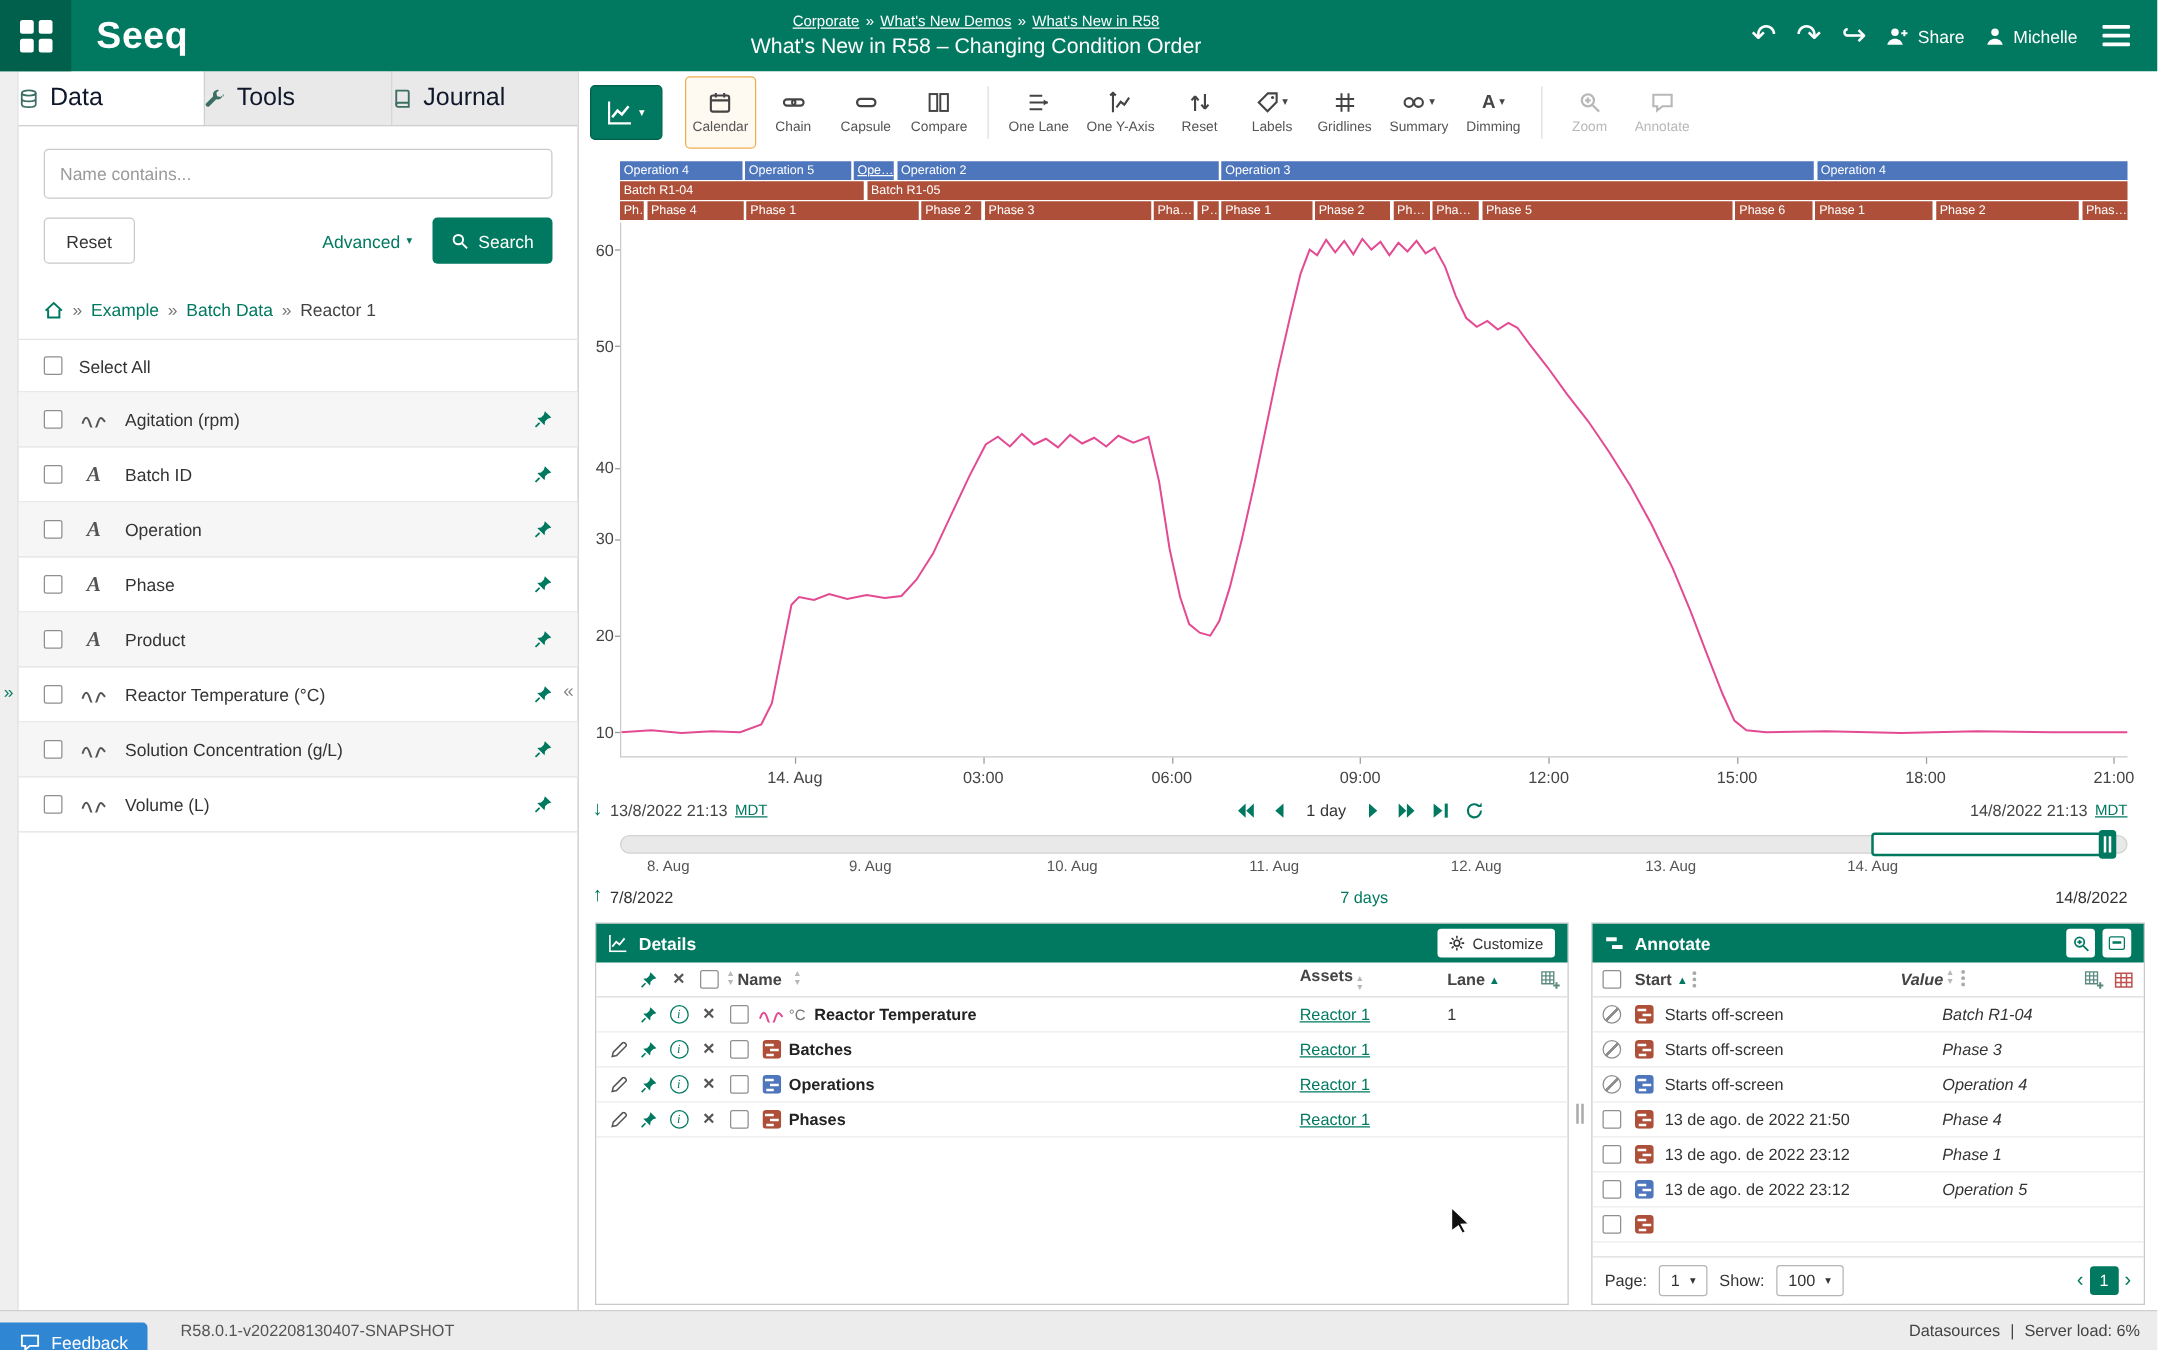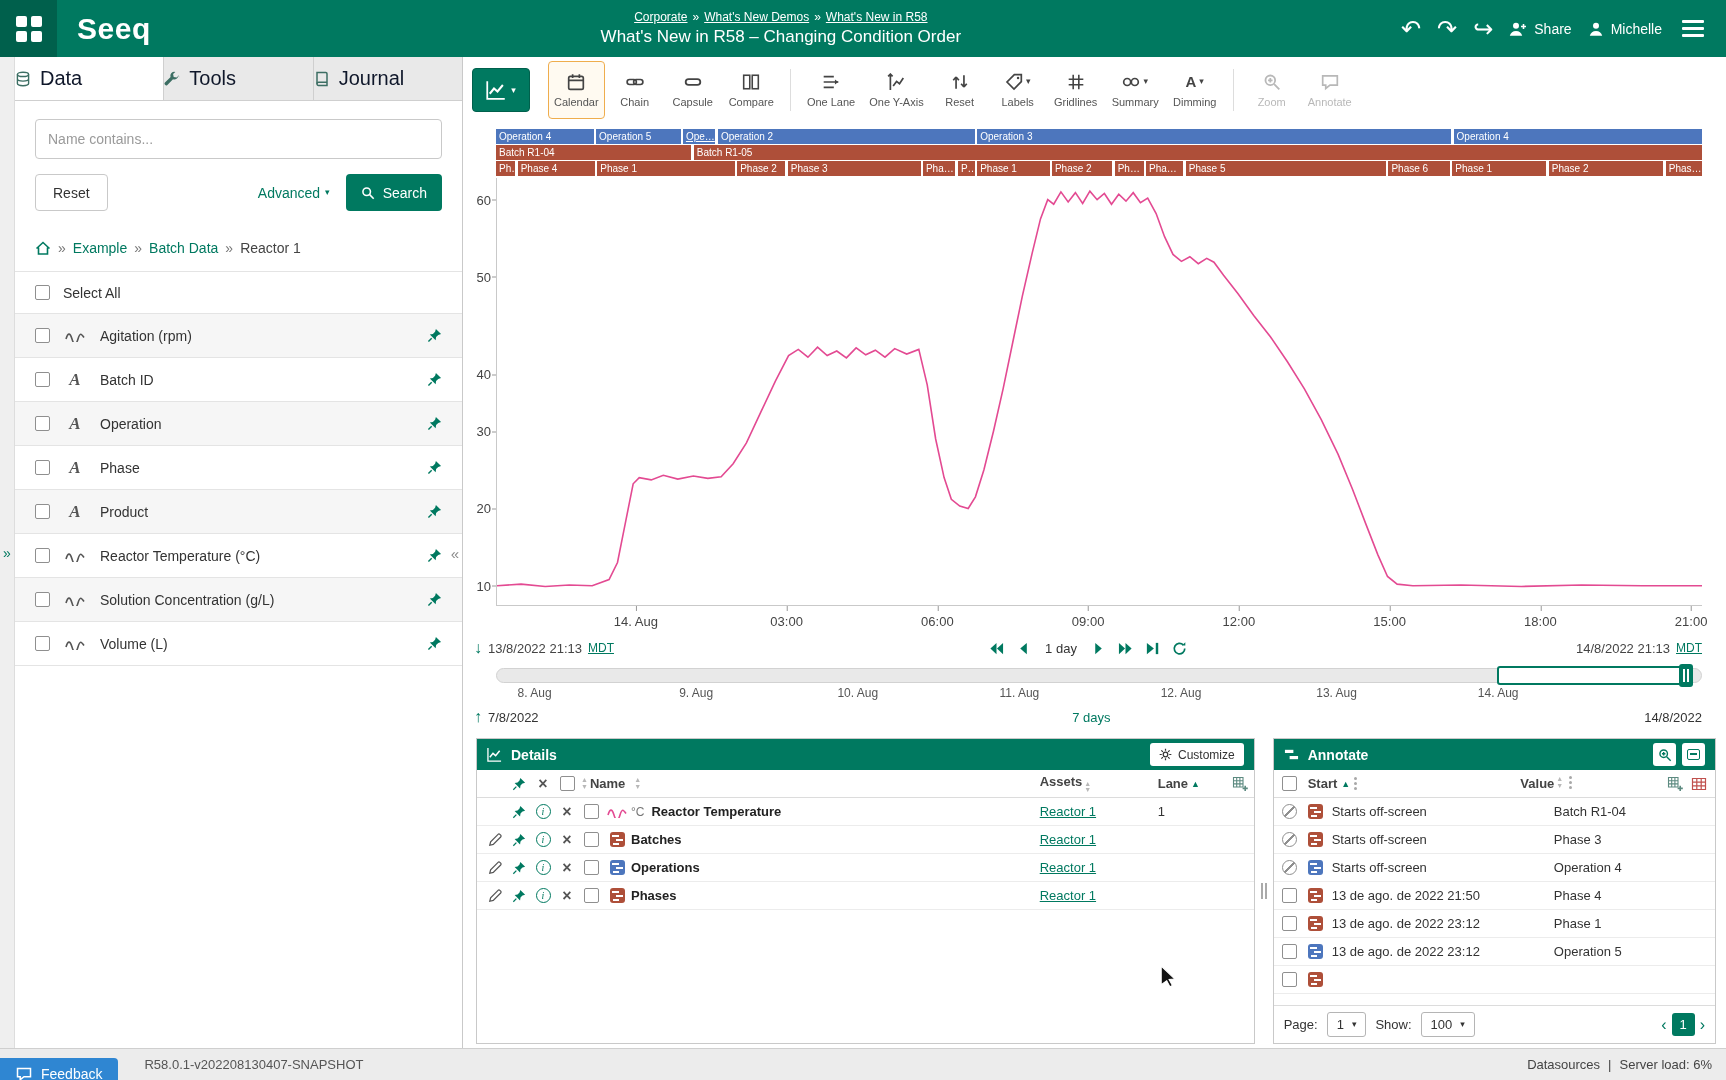--- a/index.html
+++ b/index.html
@@ -139,21 +139,21 @@
   .cond.blue { background:linear-gradient(#fff,#fff) 2px 3px/7px 2px no-repeat, linear-gradient(#fff,#fff) 6px 7px/7px 2px no-repeat, linear-gradient(#fff,#fff) 3px 11px/6px 2px no-repeat, #4d76bd; }
   .unit { color:#777; font-size:12px; }
   .dname { font-weight:bold; color:#222; white-space:nowrap; overflow:hidden; text-overflow:ellipsis; }
   .assetlink { font-size:13px; text-decoration:underline; }
   .slashic { width:15px; height:15px; border:1.5px solid #8f8f8f; border-radius:50%; background:linear-gradient(135deg, transparent 44%, #8f8f8f 44% 56%, transparent 56%); flex:none; }
   .crow { display:flex; align-items:center; height:28px; border-bottom:1px solid #ececec; padding:0 8px; font-size:13px; }
   .crow.headr { font-weight:bold; color:#444; border-bottom:1px solid #dcdcdc; }
   .c26 { width:26px; flex:none; display:flex; align-items:center; }
   .c22 { width:24px; flex:none; display:flex; align-items:center; }
   .cstart { flex:1.45; display:flex; align-items:center; min-width:0; white-space:nowrap; }
-  .cvalue { flex:1; display:flex; min-width:0; white-space:nowrap; }
+  .cvalue { flex:1; display:flex; min-width:0; white-space:nowrap;font-style:italic; }
   .caprows { height:202px; overflow:hidden; flex:none; }
   .cpag { margin-top:auto; border-top:1px solid #dcdcdc; height:38px; display:flex; align-items:center; gap:9px; padding:0 10px; font-size:13px; flex:none; }
   .psel { border:1px solid #b5b5b5; border-radius:3px; height:25px; display:flex; align-items:center; gap:8px; padding:0 9px; background:#fff; }
   .pgnav { margin-left:auto; display:flex; align-items:center; gap:5px; }
   .pgarrow { color:#007960; font-size:16px; line-height:1; }
   .pgcur { background:#007960; color:#fff; min-width:23px; height:23px; display:flex; align-items:center; justify-content:center; border-radius:3px; }
   .gridic { color:#5c8a80; }
   .gridic.red { color:#c0504d; }
 
   

